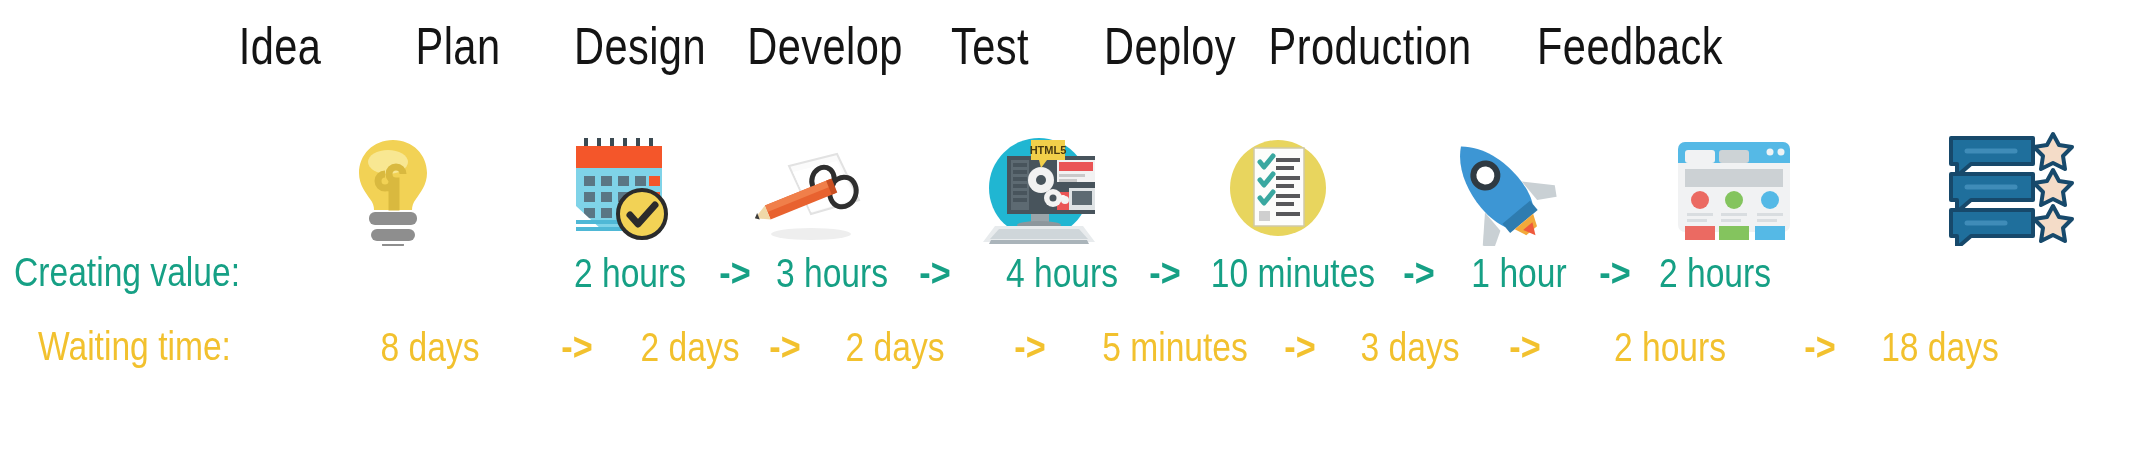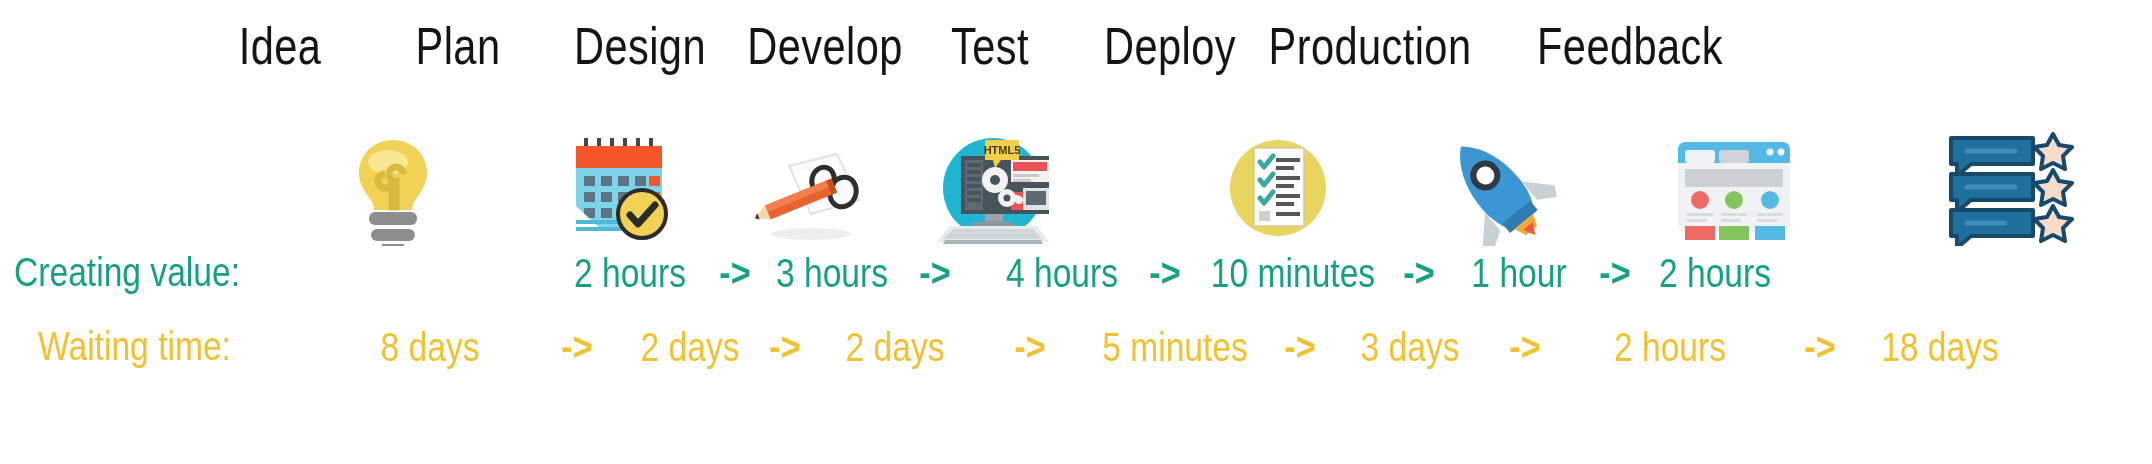--- a/index.html
+++ b/index.html
@@ -118,21 +118,21 @@
         <rect x="20" y="62" width="70" height="15" fill="#e8622f"></rect>
         <rect x="20" y="62" width="70" height="7" fill="#f07f4a"></rect>
         <path d="M20 62l-14 8 14 7z" fill="#f0d8a8"></path>
         <path d="M10 66l-4 4 4 3z" fill="#3b3b3b"></path>
         <rect x="86" y="62" width="6" height="15" fill="#c94f22"></rect>
       </g>
       <ellipse cx="66" cy="106" rx="40" ry="6" fill="#eeeeee"></ellipse>
     </svg>
   </div>
 
-  <div class="icon" style="left:919px;width:148px;">
+  <div class="icon" style="left:965px;width:148px;">
     <svg viewBox="0 0 148 118">
       <circle cx="74" cy="60" r="50" fill="#20b6d2"></circle>
       <rect x="42" y="28" width="88" height="58" fill="#48545c"></rect>
       <rect x="46" y="32" width="18" height="50" fill="#5d6a72"></rect>
       <g fill="#48545c">
         <rect x="48" y="35" width="14" height="4"></rect>
           <rect x="48" y="42" width="14" height="4"></rect>
         <rect x="48" y="49" width="14" height="4"></rect>
           <rect x="48" y="56" width="14" height="4"></rect>
         <rect x="48" y="63" width="14" height="4"></rect>

